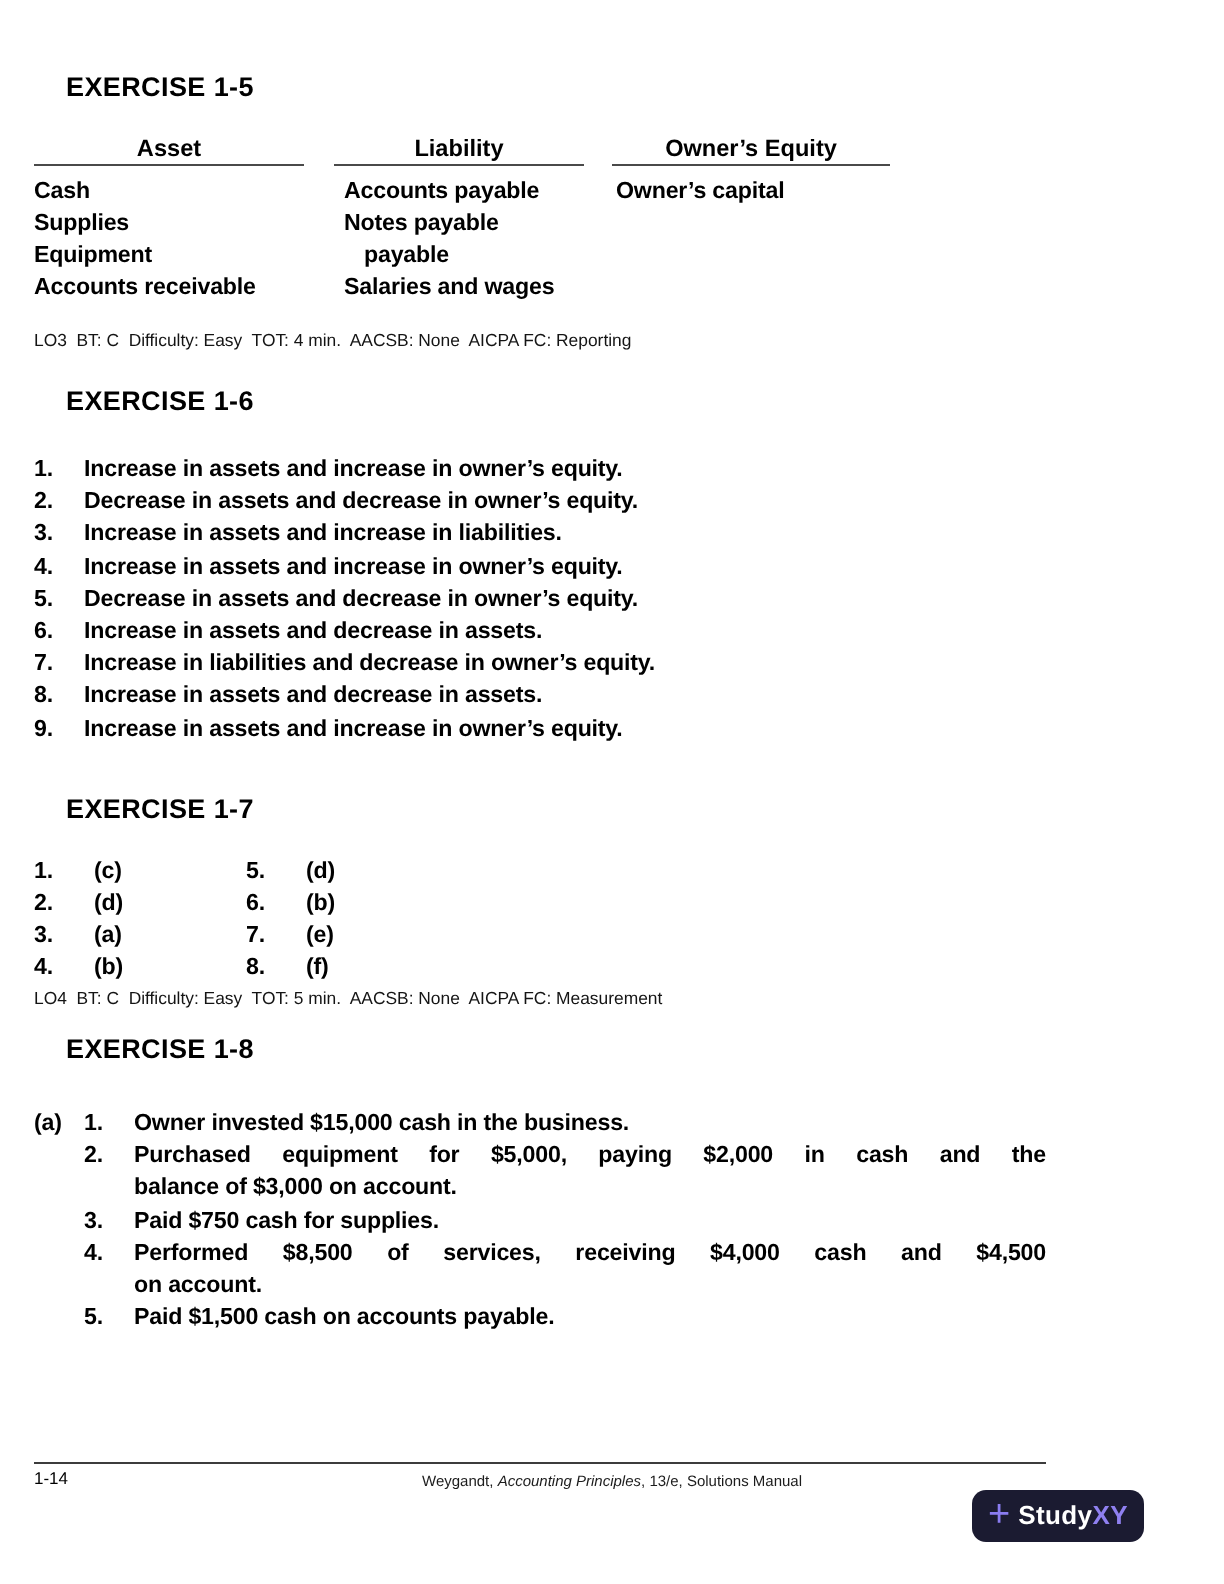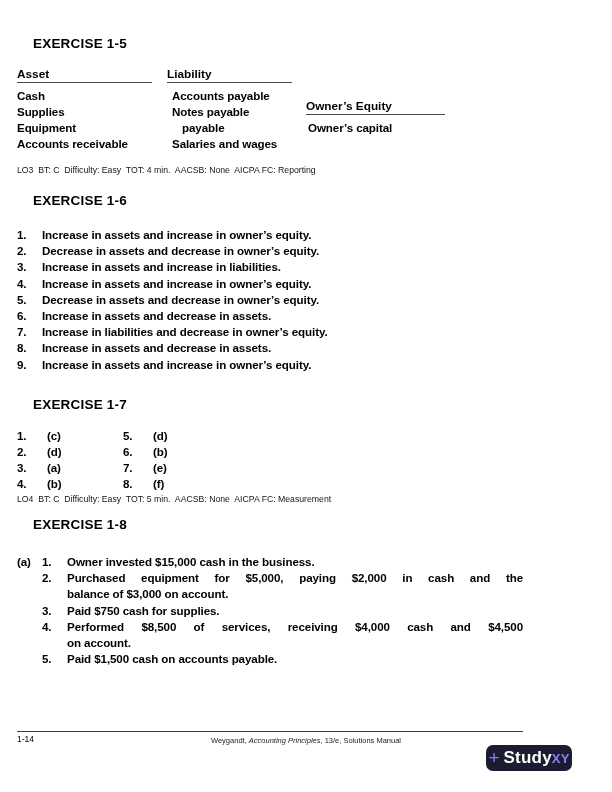--- a/index.html
+++ b/index.html
@@ -10,22 +10,22 @@
   }
   .sec{position:absolute;left:17px;width:506px;}
   .h-ex{font-size:13.5px;font-weight:bold;line-height:15px;letter-spacing:.2px;padding-left:16px;}
   .bold11{font-weight:bold;font-size:11.6px;letter-spacing:-0.1px;}
   .lo-line{font-size:8.7px;line-height:11px;white-space:pre;color:#141414;}
 
   
   .t5{display:flex;margin-top:16px;}
   .t5 .col1{width:135px;margin-right:15px;}
   .t5 .col2{width:125px;margin-right:14px;}
-  .t5 .col3{width:139px;margin-top:32px;}
-  .t5 .hdr{text-align:left;font-weight:bold;font-size:11.8px;line-height:14px;
+  .t5 .col3{width:139px;}
+  .t5 .hdr{text-align:center;font-weight:bold;font-size:11.8px;line-height:14px;
            padding-bottom:1px;border-bottom:1px solid #4a4a4a;}
   .t5 .rows{margin-top:5px;}
   .t5 .trow{line-height:16px;}
   .t5 .col2 .trow{padding-left:5px;}
   .t5 .col3 .trow{padding-left:2px;}
   .t5 .trow.wrap{padding-left:15px;}
   .t5-lo{margin-top:13px;}
 
   
   .list6{margin-top:19px;}
@@ -53,21 +53,21 @@
   .foot-rule{position:absolute;left:17px;top:731px;width:506px;border-top:1px solid #3c3c3c;}
   .foot-page{position:absolute;left:17px;top:734px;font-size:8.5px;}
   .foot-credit{position:absolute;left:0;top:736px;width:612px;text-align:center;font-size:7.5px;color:#1c1c1c;}
   .foot-credit .it{font-style:italic;}
   .badge{
     position:absolute;left:486px;top:745px;width:86px;height:26px;
     background:#1b1b31;border-radius:7px;
     display:flex;align-items:center;justify-content:center;gap:4px;
   }
   .badge .plus{color:#8a7cf0;font-size:19px;font-weight:400;line-height:1;margin-top:-2px;}
-  .badge .b-study{font-size:17px;font-weight:bold;color:#ffffff;letter-spacing:.2px;margin-top:25px;}
+  .badge .b-study{font-size:13px;font-weight:bold;color:#ffffff;letter-spacing:.2px;margin-top:25px;}
   .badge .b-xy{font-size:13px;font-weight:bold;color:#8f80f0;letter-spacing:.2px;}
 </style>
 </head>
 <body>
 
 <div class="sec" style="top:36px">
   <div class="h-ex">EXERCISE 1-5</div>
 
   <div class="t5">
     <div class="col1">

